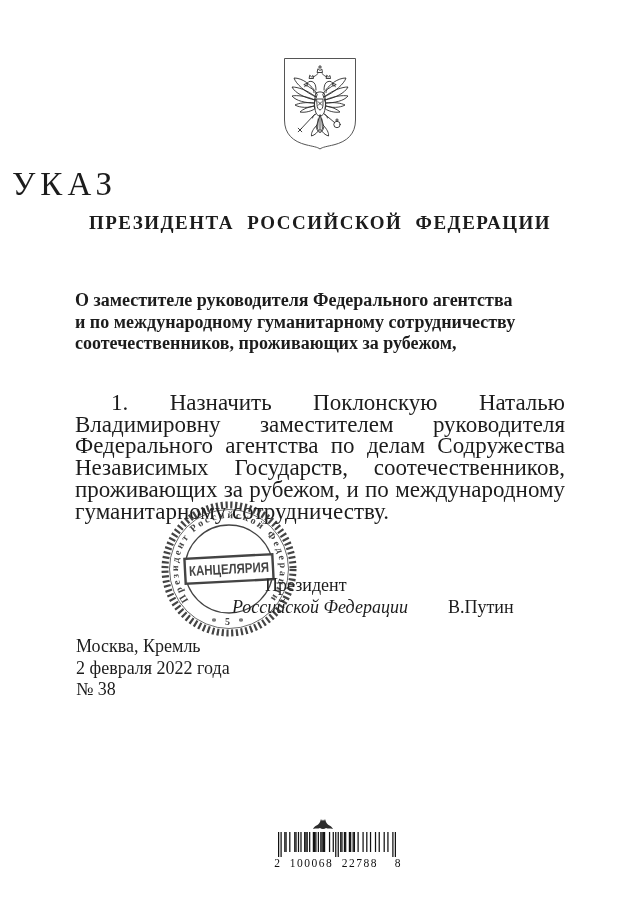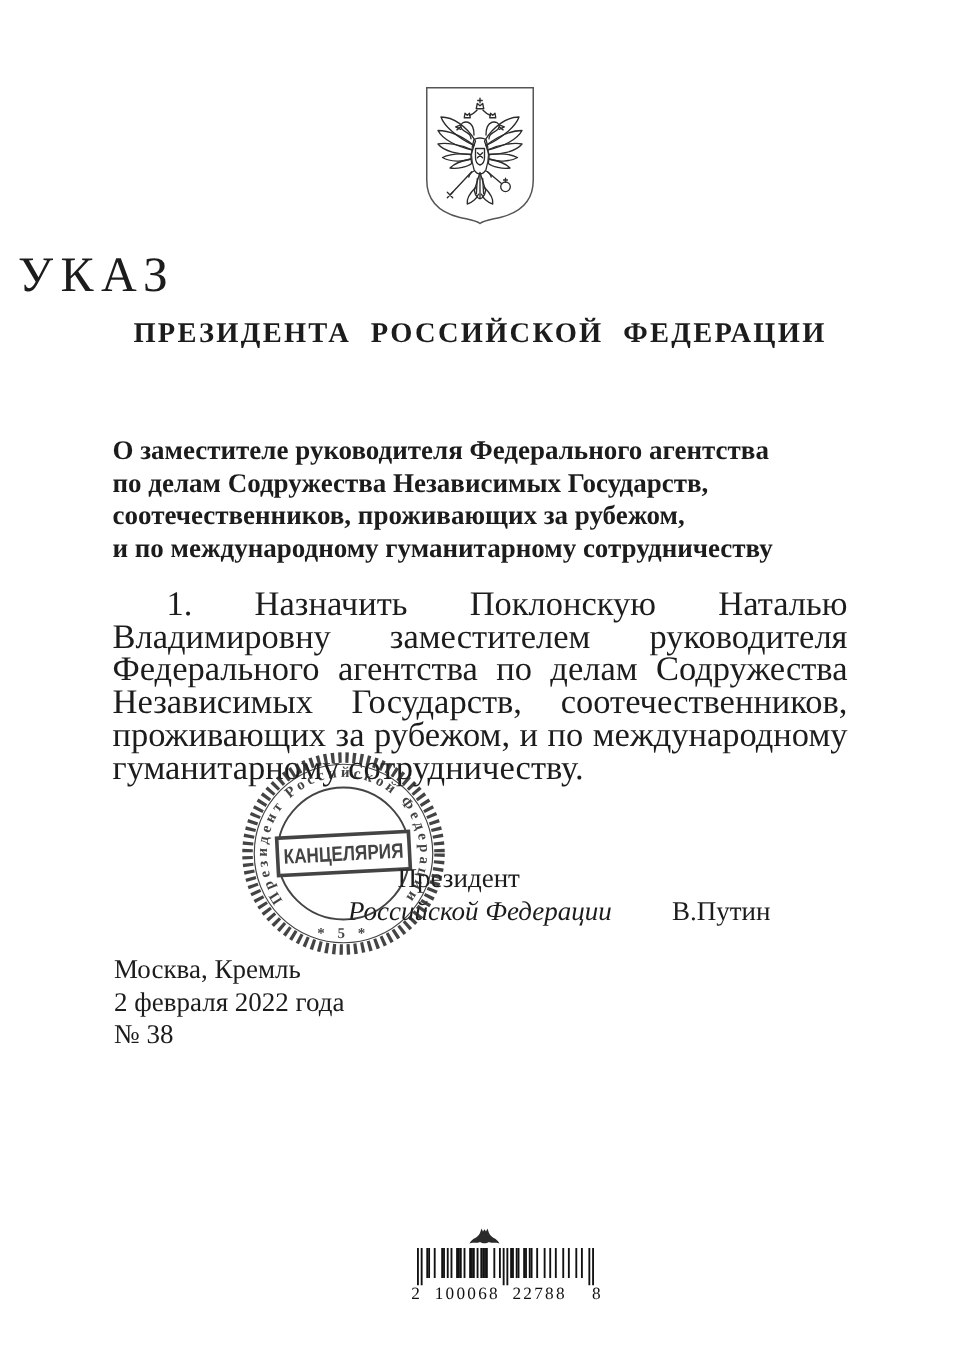--- a/index.html
+++ b/index.html
@@ -92,23 +92,22 @@
       <path d="M34,68 C30,72 28,76 28.5,79 C32,78 35,75 36,72.5"></path>
       <path d="M40,68 C44,72 46,76 45.5,79 C42,78 39,75 38,72.5"></path>
     </g>
   </svg>
 
   <h1 class="heading">УКАЗ</h1>
   <h2 class="subheading">ПРЕЗИДЕНТА РОССИЙСКОЙ ФЕДЕРАЦИИ</h2>
 
   <div class="doc-title">
     <div>О заместителе руководителя Федерального агентства</div>
-    <div>по делам Содружества Независимых Государств,</div>
+    <div>и по международному гуманитарному сотрудничеству</div>
     <div>соотечественников, проживающих за рубежом,</div>
-    <div>и по международному гуманитарному сотрудничеству</div>
   </div>
 
   <div class="body-text">
     <p>1. Назначить Поклонскую Наталью Владимировну заместителем руководителя Федерального агентства по делам Содружества Независимых Государств, соотечественников, проживающих за рубежом, и по международному гуманитарному сотрудничеству.</p>
   </div>
 
   <div class="signature">
     <span class="sig-line1">Президент</span>
     <span class="sig-line2">Российской Федерации</span>
     <span class="sig-name">В.Путин</span>

